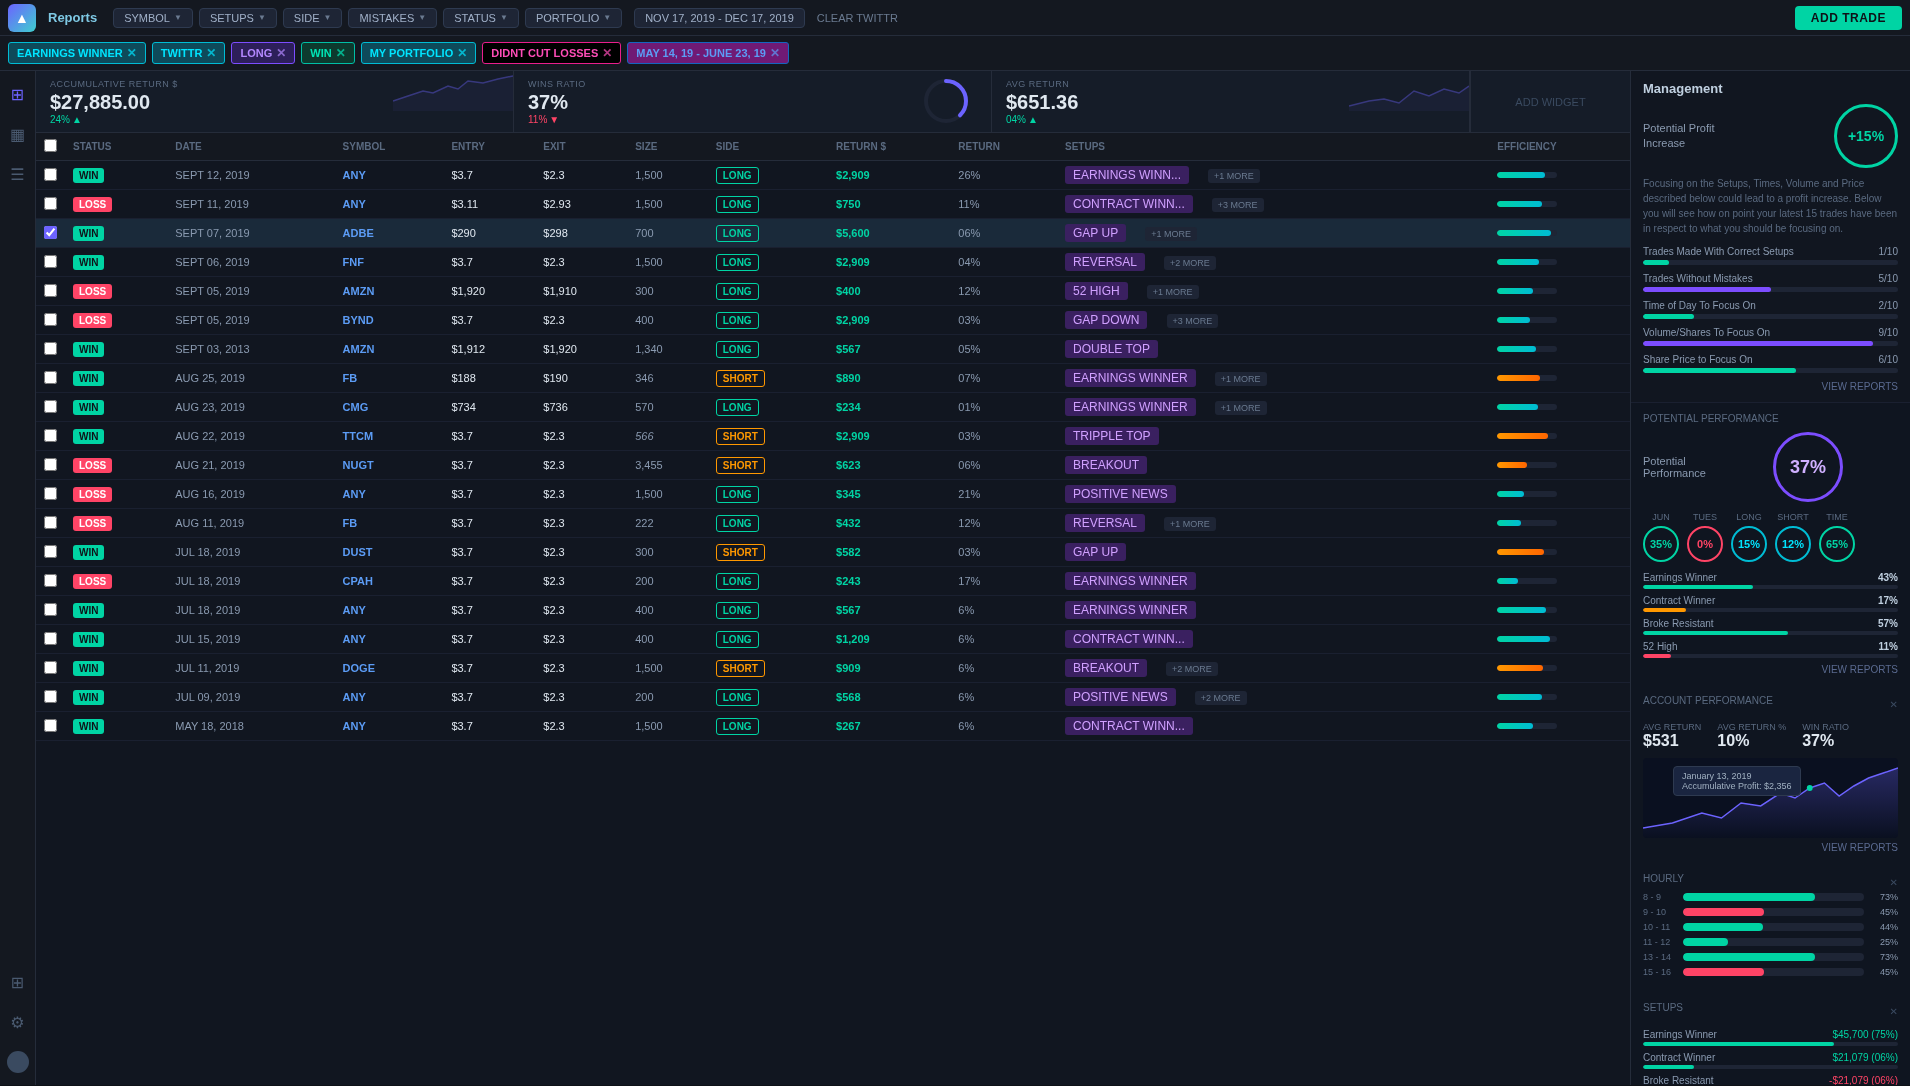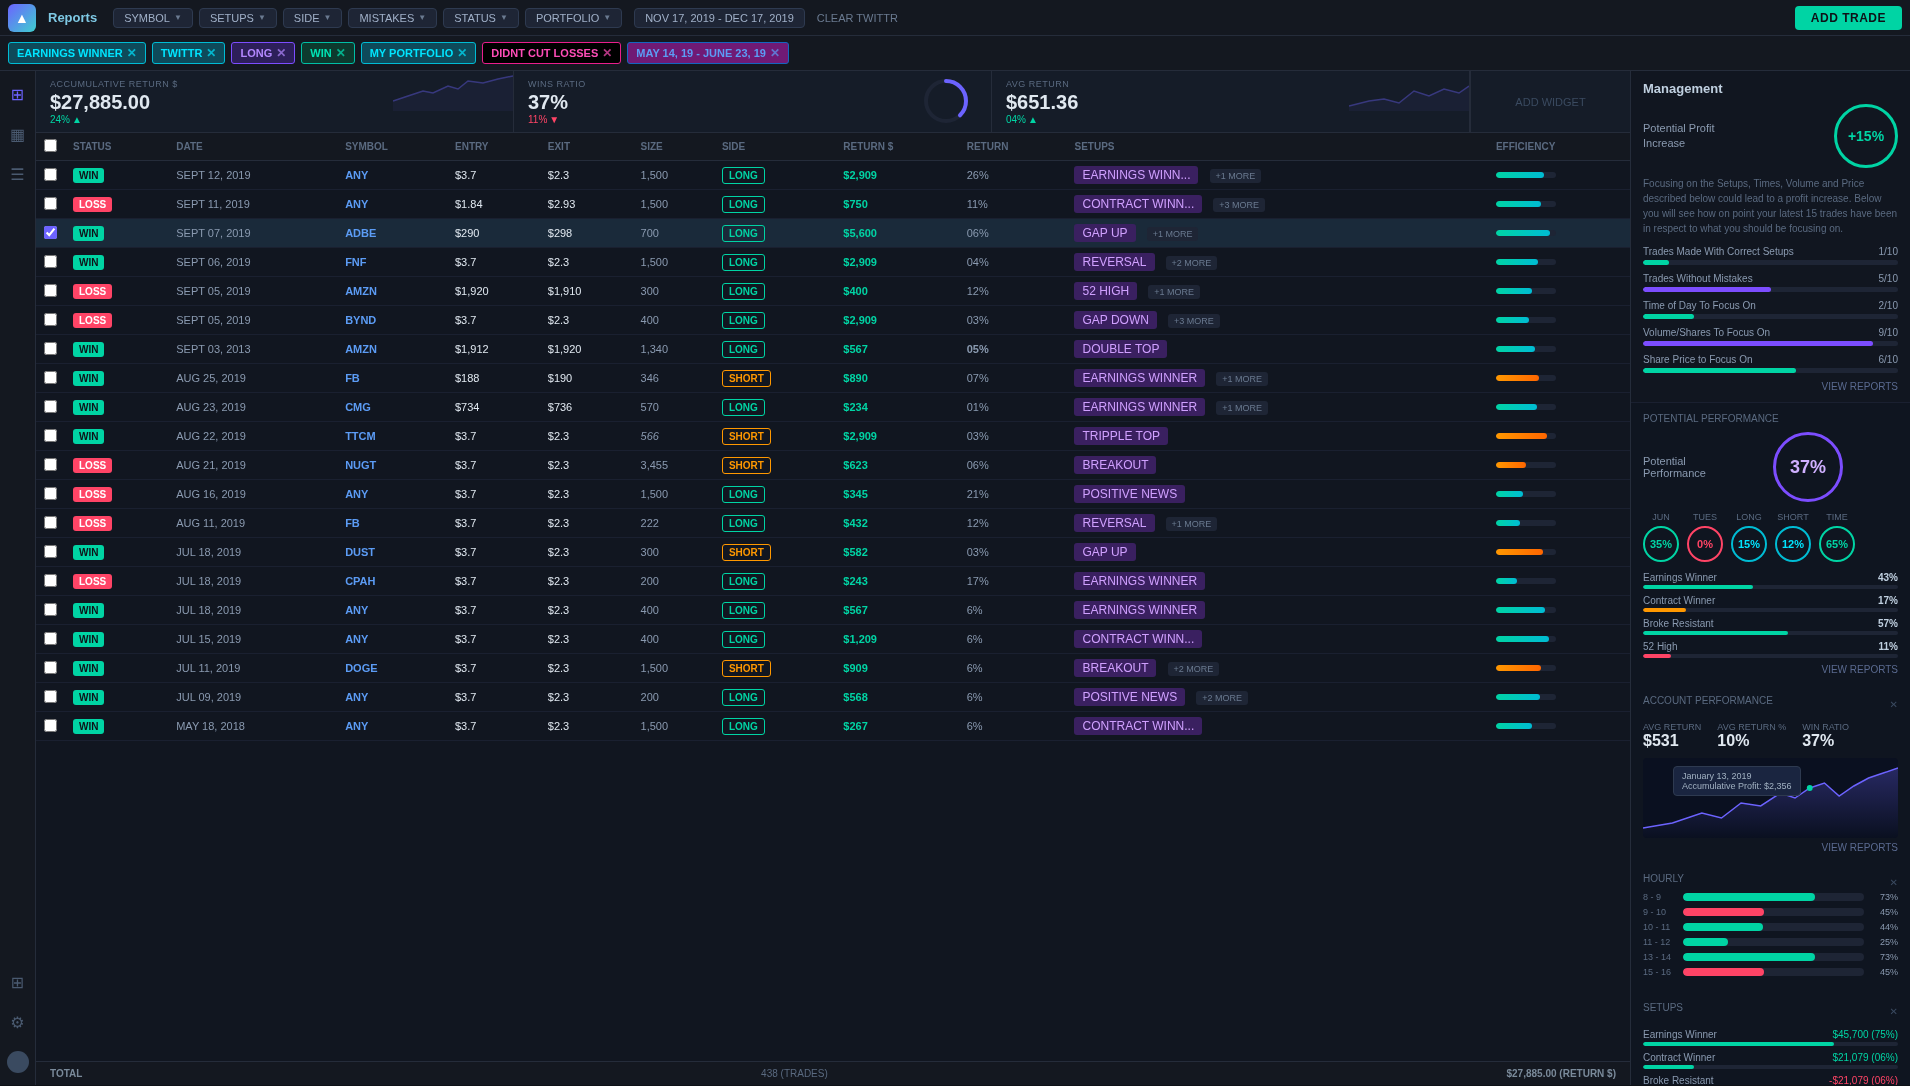--- a/index.html
+++ b/index.html
@@ -247,21 +247,21 @@
       color: #d0a0ff;
       display: inline-block;
     }
     .more-badge {
       background: #1e2535;
       border-radius: 3px;
       padding: 2px 6px;
       font-size: 9px;
       color: #6a7a90;
       display: inline-block;
-      margin-left: 8px;
+      margin-left: 16px;
     }
     .efficiency-bar {
       width: 60px; height: 6px;
       background: #1e2535;
       border-radius: 3px;
       overflow: hidden;
     }
     .efficiency-fill {
       height: 100%;
       background: linear-gradient(90deg, #00d4a4, #00bcd4);
@@ -584,21 +584,21 @@
   </tr>
             <tr>
     <td class="checkbox-cell">
       <input type="checkbox" style="accent-color: rgb(108, 99, 255);">
     </td>
     <td>
       <span class="status-badge status-loss">LOSS</span>
     </td>
     <td style="color:#8a9ab0;">SEPT 11, 2019</td>
     <td class="symbol-link">ANY</td>
-    <td class="price-cell">$1.84</td>
+    <td class="price-cell">$3.11</td>
     <td class="price-cell">$2.93</td>
     <td style="color:#8a9ab0;">1,500</td>
     <td>
       <span class="side-badge side-long">LONG</span>
     </td>
     <td class="return-positive">$750</td>
     <td style="color:#8a9ab0;">11%</td>
     <td>
       <span class="setup-badge">CONTRACT WINN...</span>
       <span class="more-badge">+3 MORE</span>
@@ -731,21 +731,21 @@
     </td>
     <td style="color:#8a9ab0;">SEPT 03, 2013</td>
     <td class="symbol-link">AMZN</td>
     <td class="price-cell">$1,912</td>
     <td class="price-cell">$1,920</td>
     <td style="color:#8a9ab0;">1,340</td>
     <td>
       <span class="side-badge side-long">LONG</span>
     </td>
     <td class="return-positive">$567</td>
-    <td style="color:#8a9ab0;font-weight:bold;">05%</td>
+    <td style="color:#8a9ab0;">05%</td>
     <td>
       <span class="setup-badge">DOUBLE TOP</span>
       
     </td>
     <td></td>
     <td>
       <div class="efficiency-bar">
         <div class="efficiency-fill " style="width:65%"></div>
       </div>
     </td>
@@ -1111,25 +1111,20 @@
     <td>
       <div class="efficiency-bar">
         <div class="efficiency-fill " style="width:60%"></div>
       </div>
     </td>
   </tr>
           </tbody>
       </table>
     </div>
 
-    <div class="table-footer">
-      <span class="footer-total">TOTAL</span>
-      <span>438 (TRADES)</span>
-      <span class="footer-return">$27,885.00 (RETURN $)</span>
-    </div>
   </div>
 
   <div class="right-panel">
 
     <div class="panel-section management-section">
       <div class="mgmt-title">Management</div>
 
       <div class="potential-profit-row">
         <div class="potential-profit-label">Potential Profit<br>Increase</div>
         <div class="profit-circle">+15%</div>

